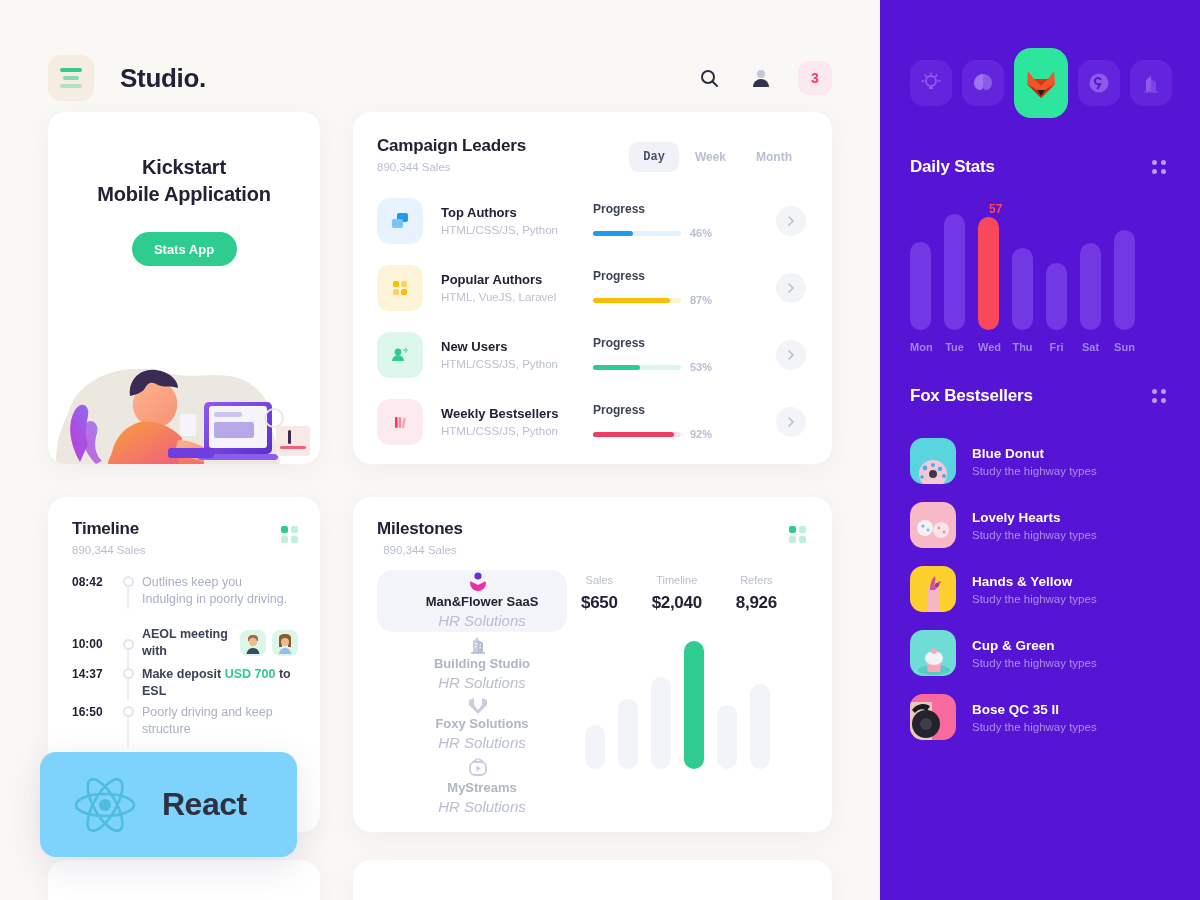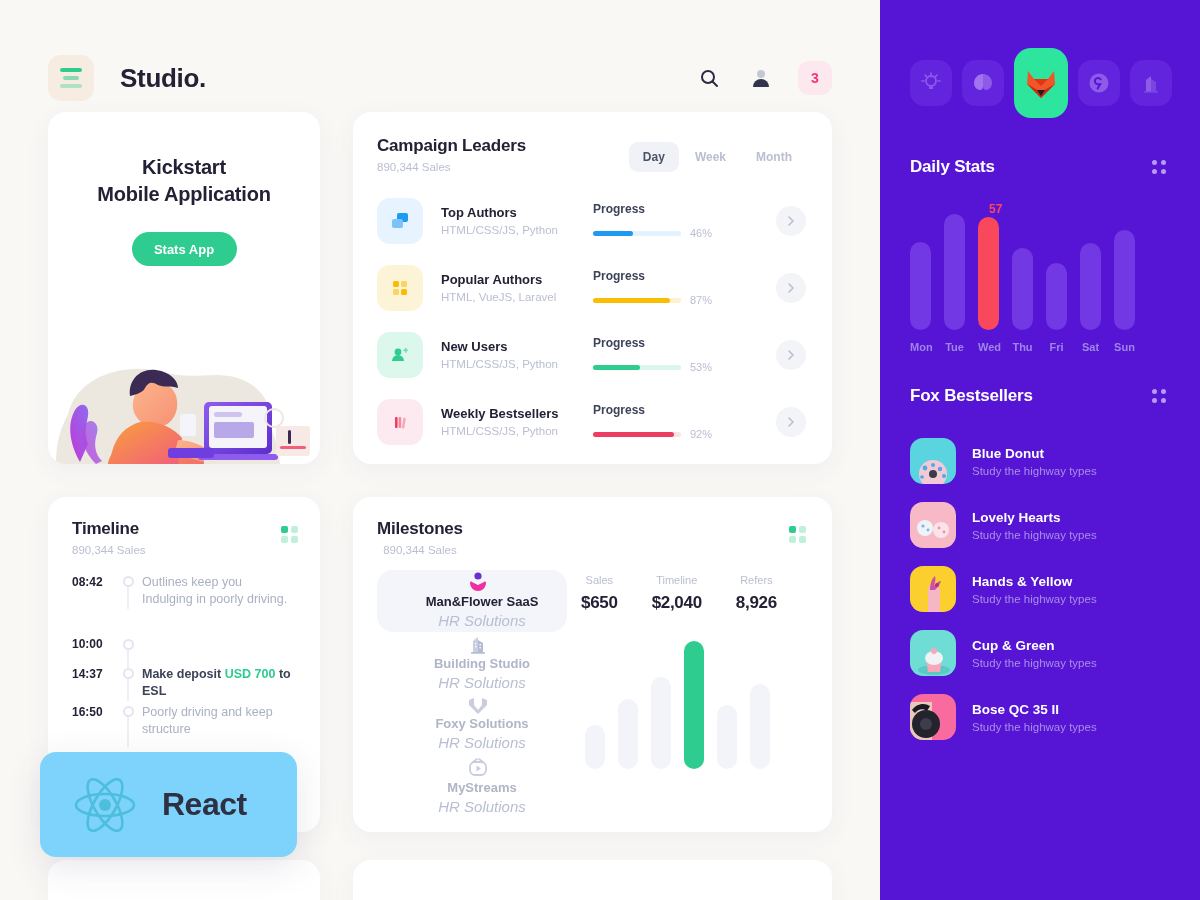--- a/index.html
+++ b/index.html
@@ -67,37 +67,37 @@
   
   .camp { height: 352px; padding: 24px 26px 0 24px; }
   .card-head { display: flex; align-items: flex-start; }
   .card-title { font-size: 17px; font-weight: 700; color: #232135; letter-spacing: -.2px; }
   .card-sub { font-size: 11.5px; color: #b9bed1; margin-top: 5px; }
   .seg { margin-left: auto; display: flex; align-items: center; gap: 2px; padding-top: 6px; }
   .seg span {
     font-size: 12px; color: #b9bed1; font-weight: 600;
     padding: 8px 14px; border-radius: 9px; cursor: pointer;
   }
-  .seg span.active { background: #f0f2f7; color: #4c5367; }
+  .seg span.active { background: #f0f2f7; color: #4c5367; font-family: Liberation Mono, monospace; }
 
   .clist { margin-top: 14px; }
   .crow { display: flex; align-items: center; height: 67px; }
   .ctile {
     width: 46px; height: 46px; border-radius: 13px; flex: none;
     display: flex; align-items: center; justify-content: center;
   }
   .cmeta { margin-left: 18px; width: 152px; }
   .cname { font-size: 13px; font-weight: 700; color: #232135; }
   .cdesc { font-size: 11.5px; color: #b9bed1; margin-top: 4px; }
   .cprog { width: 130px; }
   .cprog .lbl { font-size: 12px; font-weight: 700; color: #3c4257; }
   .bar-wrap { display: flex; align-items: center; gap: 9px; margin-top: 11px; }
   .bar { height: 5px; width: 88px; border-radius: 3px; position: relative; }
   .bar i { position: absolute; left: 0; top: 0; bottom: 0; border-radius: 3px; }
-  .pct { font-size: 11px; color: #b9bed1; font-weight: 400; }
+  .pct { font-size: 11px; color: #b9bed1; font-weight: 700; }
   .chev {
     margin-left: auto; width: 30px; height: 30px; border-radius: 50%;
     background: #f2f4f8; display: flex; align-items: center; justify-content: center;
     cursor: pointer;
   }
 
   
   .tl { height: 335px; padding: 22px 22px 0 24px; position: relative; overflow: hidden; }
   .dots4 { margin-left: auto; display: grid; grid-template-columns: 7px 7px; gap: 3px; padding-top: 7px; }
   .dots4 u { display: block; width: 7px; height: 7px; border-radius: 2px; background: #bff0dc; }
@@ -421,20 +421,41 @@
                   <b></b>
                 </div>
               <div class="ttext" style="max-width:150px">Outlines keep you Indulging in poorly driving.</div>
             </div>
 
             <div class="titem" style="min-height:46px;align-items:center">
               <div class="ttime">10:00</div>
               <div class="tmark">
                   <b></b>
                 </div>
+              <div style="display:flex;align-items:center">
+                <span class="ttext dark">AEOL meeting with</span>
+                <span class="avs">
+                  <span class="av">
+                    <svg width="26" height="26" viewBox="0 0 26 26">
+                      <rect width="26" height="26" rx="8" fill="#dcf7ea"></rect>
+                      <path d="M8 9c0-3 2-4 5-4s5 1 5 4v2H8z" fill="#9c6b42"></path>
+                      <circle cx="13" cy="12" r="4.2" fill="#f2b98c"></circle>
+                      <path d="M6.5 24c.6-4 3.4-6 6.5-6s5.9 2 6.5 6z" fill="#3d4a63"></path>
+                    </svg>
+                  </span>
+                  <span class="av">
+                    <svg width="26" height="26" viewBox="0 0 26 26">
+                      <rect width="26" height="26" rx="8" fill="#dcf7ea"></rect>
+                      <path d="M7 8c0-3 2.5-4 6-4s6 1 6 4v9h-3V11H10v6H7z" fill="#8a5a36"></path>
+                      <circle cx="13" cy="12" r="4" fill="#f2b98c"></circle>
+                      <path d="M7 24c.6-4 3.2-6 6-6s5.4 2 6 6z" fill="#8fbfe8"></path>
+                    </svg>
+                  </span>
+                </span>
+              </div>
             </div>
 
             <div class="titem" style="min-height:38px">
               <div class="ttime">14:37</div>
               <div class="tmark">
                   <b></b>
                 </div>
               <div class="ttext dark">
                 <span>Make deposit </span><span class="money">USD 700</span><span> to ESL</span>
               </div>

